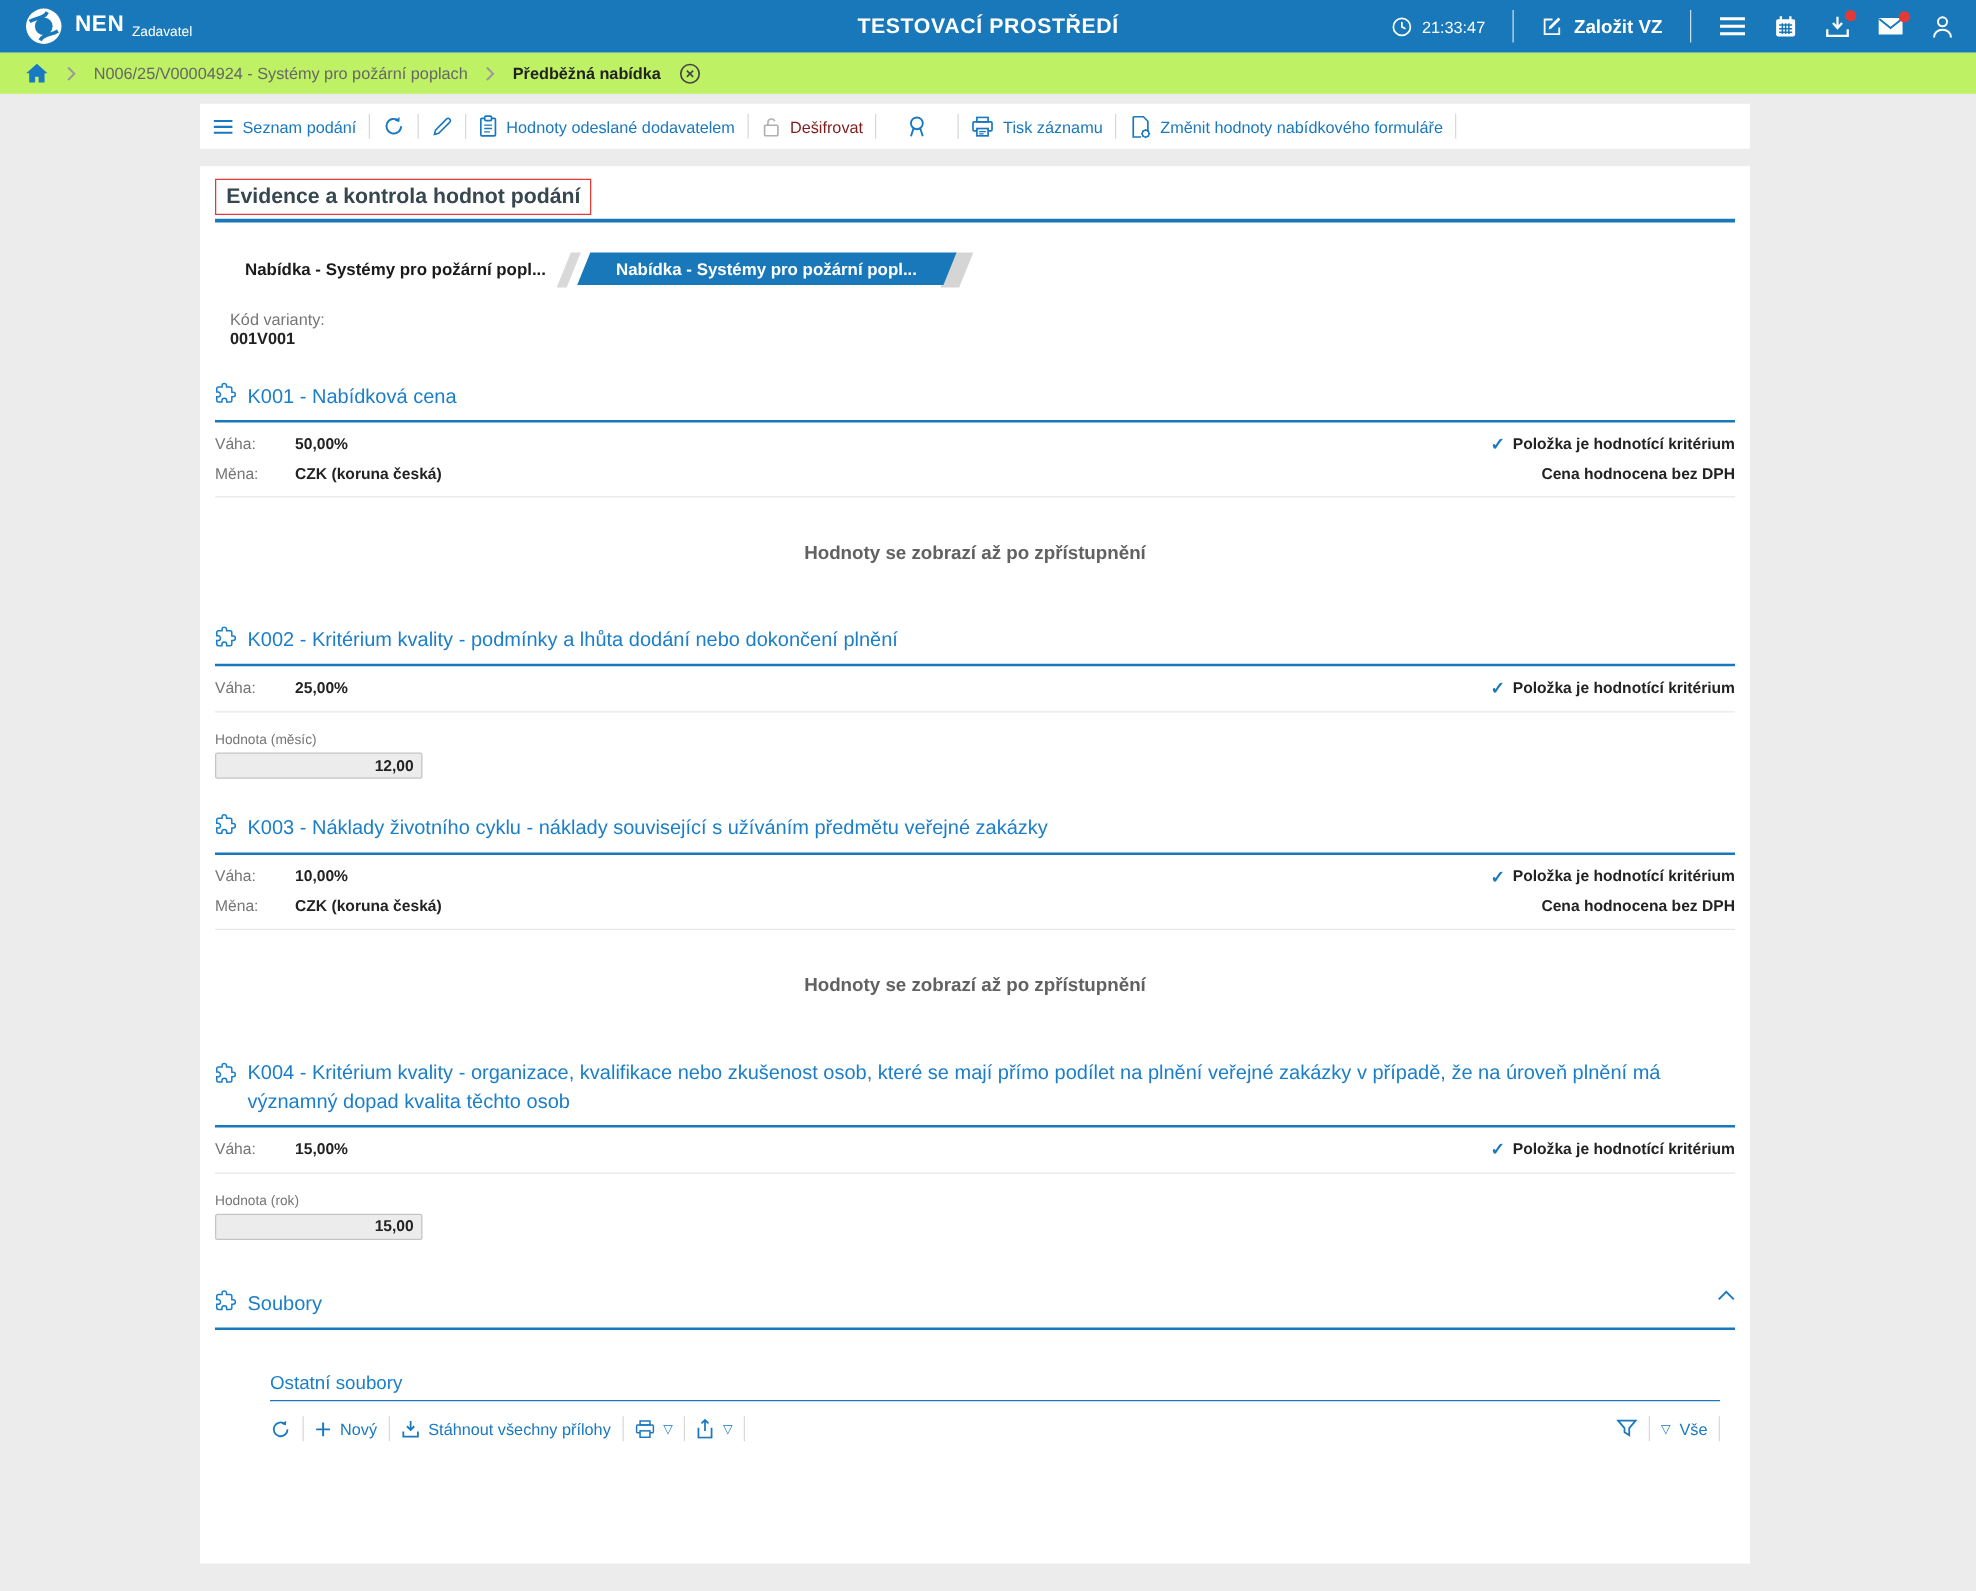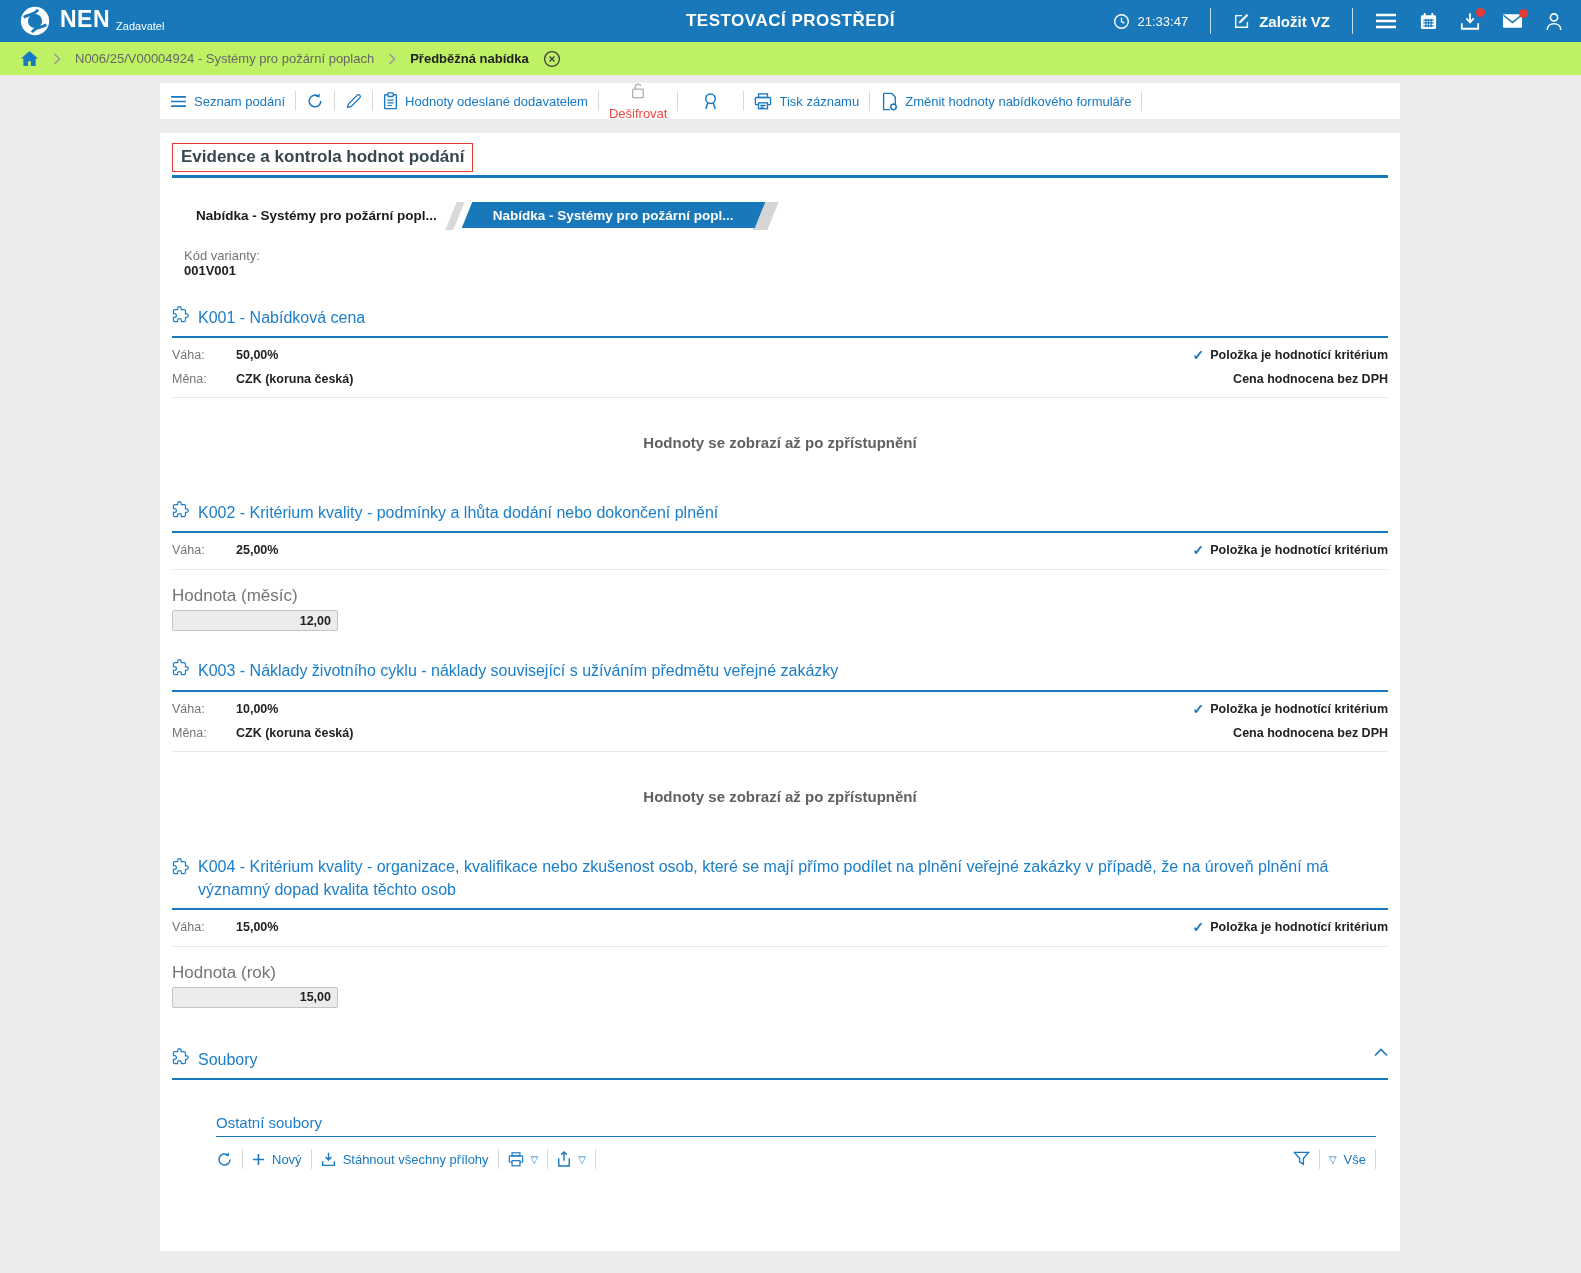--- a/index.html
+++ b/index.html
@@ -3,39 +3,39 @@
 <meta charset="utf-8">
 <style>
   * { margin:0; padding:0; box-sizing:border-box; }
   html,body { width:1581px; background:#ececec; font-family:"Liberation Sans", sans-serif; color:#333; }
   svg { display:block; }
   .icon { display:inline-flex; align-items:center; justify-content:center; flex:none; }
 
   
   .app-header { height:42px; background:#1878b9; display:flex; align-items:center; position:relative; color:#fff; padding:0 18px; }
   .logo-wrap { display:flex; align-items:flex-start; gap:8px; }
-  .brand { font-size:23px; font-weight:bold; letter-spacing:.5px; line-height:30px; }
+  .brand { font-size:18px; font-weight:bold; letter-spacing:.5px; line-height:30px; }
   .brand-sub { font-size:11px; margin-top:16px; margin-left:-2px; }
   .env-title { position:absolute; left:0; right:0; text-align:center; font-size:17px; font-weight:bold; letter-spacing:.5px; pointer-events:none; }
   .header-right { margin-left:auto; display:flex; align-items:center; gap:22px; z-index:1; }
   .h-item { display:flex; align-items:center; gap:8px; font-size:13px; cursor:pointer; }
   .h-item.bold { font-weight:bold; font-size:15px; }
   .h-div { width:1px; height:26px; background:rgba(255,255,255,.75); }
   .badge-wrap { position:relative; }
   .badge-dot { position:absolute; top:-4px; right:-5px; width:9px; height:9px; border-radius:50%; background:#e53935; }
 
   
   .breadcrumb { height:33px; background:#bef264; display:flex; align-items:center; gap:14px; padding:0 20px; font-size:13px; }
   .crumb { color:#666; cursor:pointer; }
   .crumb.current { color:#222; font-weight:bold; }
 
   
   .cardbar { margin:8px 181px 0 160px; width:1240px; background:#fff; height:36px; display:flex; align-items:center; gap:10px; padding:0 10px; }
   .tb-item { display:flex; align-items:center; gap:7px; color:#1878c0; font-size:13px; cursor:pointer; white-space:nowrap; }
-  .tb-item.disabled { color:#ef4444; cursor:default;flex-direction:column; }
+  .tb-item.disabled { color:#7f1d1d; cursor:default; }
   .tb-sep { width:1px; height:20px; background:#d9d9d9; }
 
   
   .content-card { margin:14px 181px 0 160px; width:1240px; background:#fff; min-height:1118px; padding-bottom:30px; }
   .title-block { padding:10px 12px 0 12px; }
   .page-title { display:inline-block; border:1px solid #e53935; padding:3px 8px 4px; font-size:17px; font-weight:bold; color:#37474f; }
   .blue-rule { height:3px; background:#1878b9; margin-top:3px; }
 
   
   .tabs { display:flex; margin:24px 0 0 24px; height:26px; align-items:stretch; }
@@ -56,21 +56,21 @@
   .ksec-title { color:#1b7ec8; font-size:16px; line-height:1.45; }
   .prop-row { display:flex; justify-content:space-between; align-items:center; padding-top:9px; font-size:12.5px; }
   .prop { display:flex; }
   .prop .lbl { color:#757575; width:64px; }
   .prop .val { font-weight:bold; color:#222; }
   .flag { display:flex; align-items:center; gap:6px; font-weight:bold; color:#222; }
   .check { color:#1878c0; font-weight:bold; font-size:14px; }
   .thin-div { border-bottom:1px solid #e7e7e7; margin-top:11px; }
   .placeholder { text-align:center; font-weight:bold; color:#616161; font-size:15px; padding:36px 0 22px; }
   .field { margin-top:16px; }
-  .field-label { font-size:17px; color:#757575; margin-bottom:4px; }
+  .field-label { font-size:11px; color:#757575; margin-bottom:4px; }
   .field input { width:166px; height:21px; background:#ececec; border:1px solid #c4c4c4; border-radius:2px; text-align:right; font-weight:bold; font-size:12.5px; padding:0 6px; color:#222; font-family:"Liberation Sans", sans-serif; }
 
   
   .ksec-head.collapsible { justify-content:flex-start; }
   .collapse-btn { margin-left:auto; cursor:pointer; }
   .subsec { margin:24px 12px 0 44px; }
   .subsec-title { color:#1b7ec8; font-size:15px; padding-bottom:5px; border-bottom:1px solid #1878b9; }
   .files-toolbar { display:flex; align-items:center; gap:9px; padding:12px 0 10px; }
   .files-toolbar .spacer { flex:1; }
   .caret { color:#1878c0; font-size:10px; }

